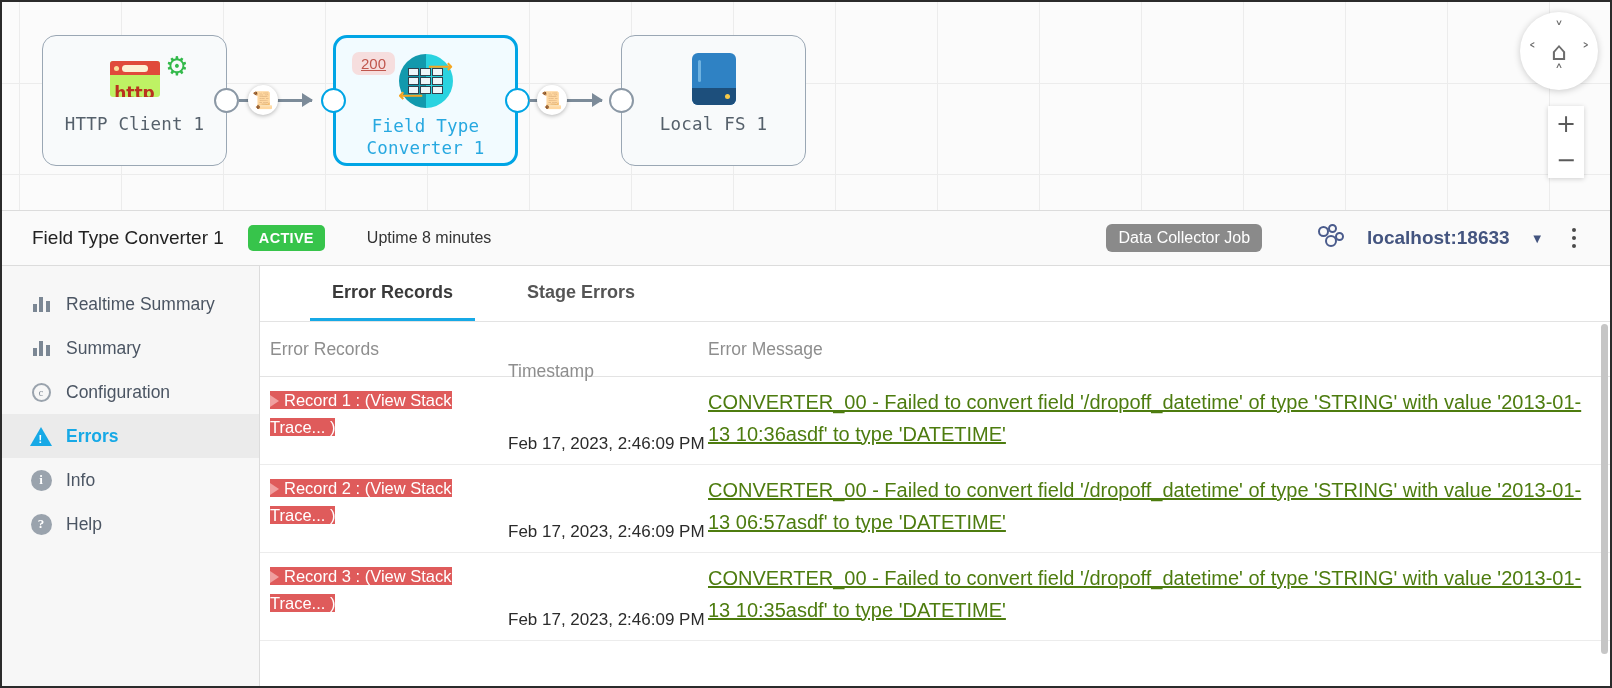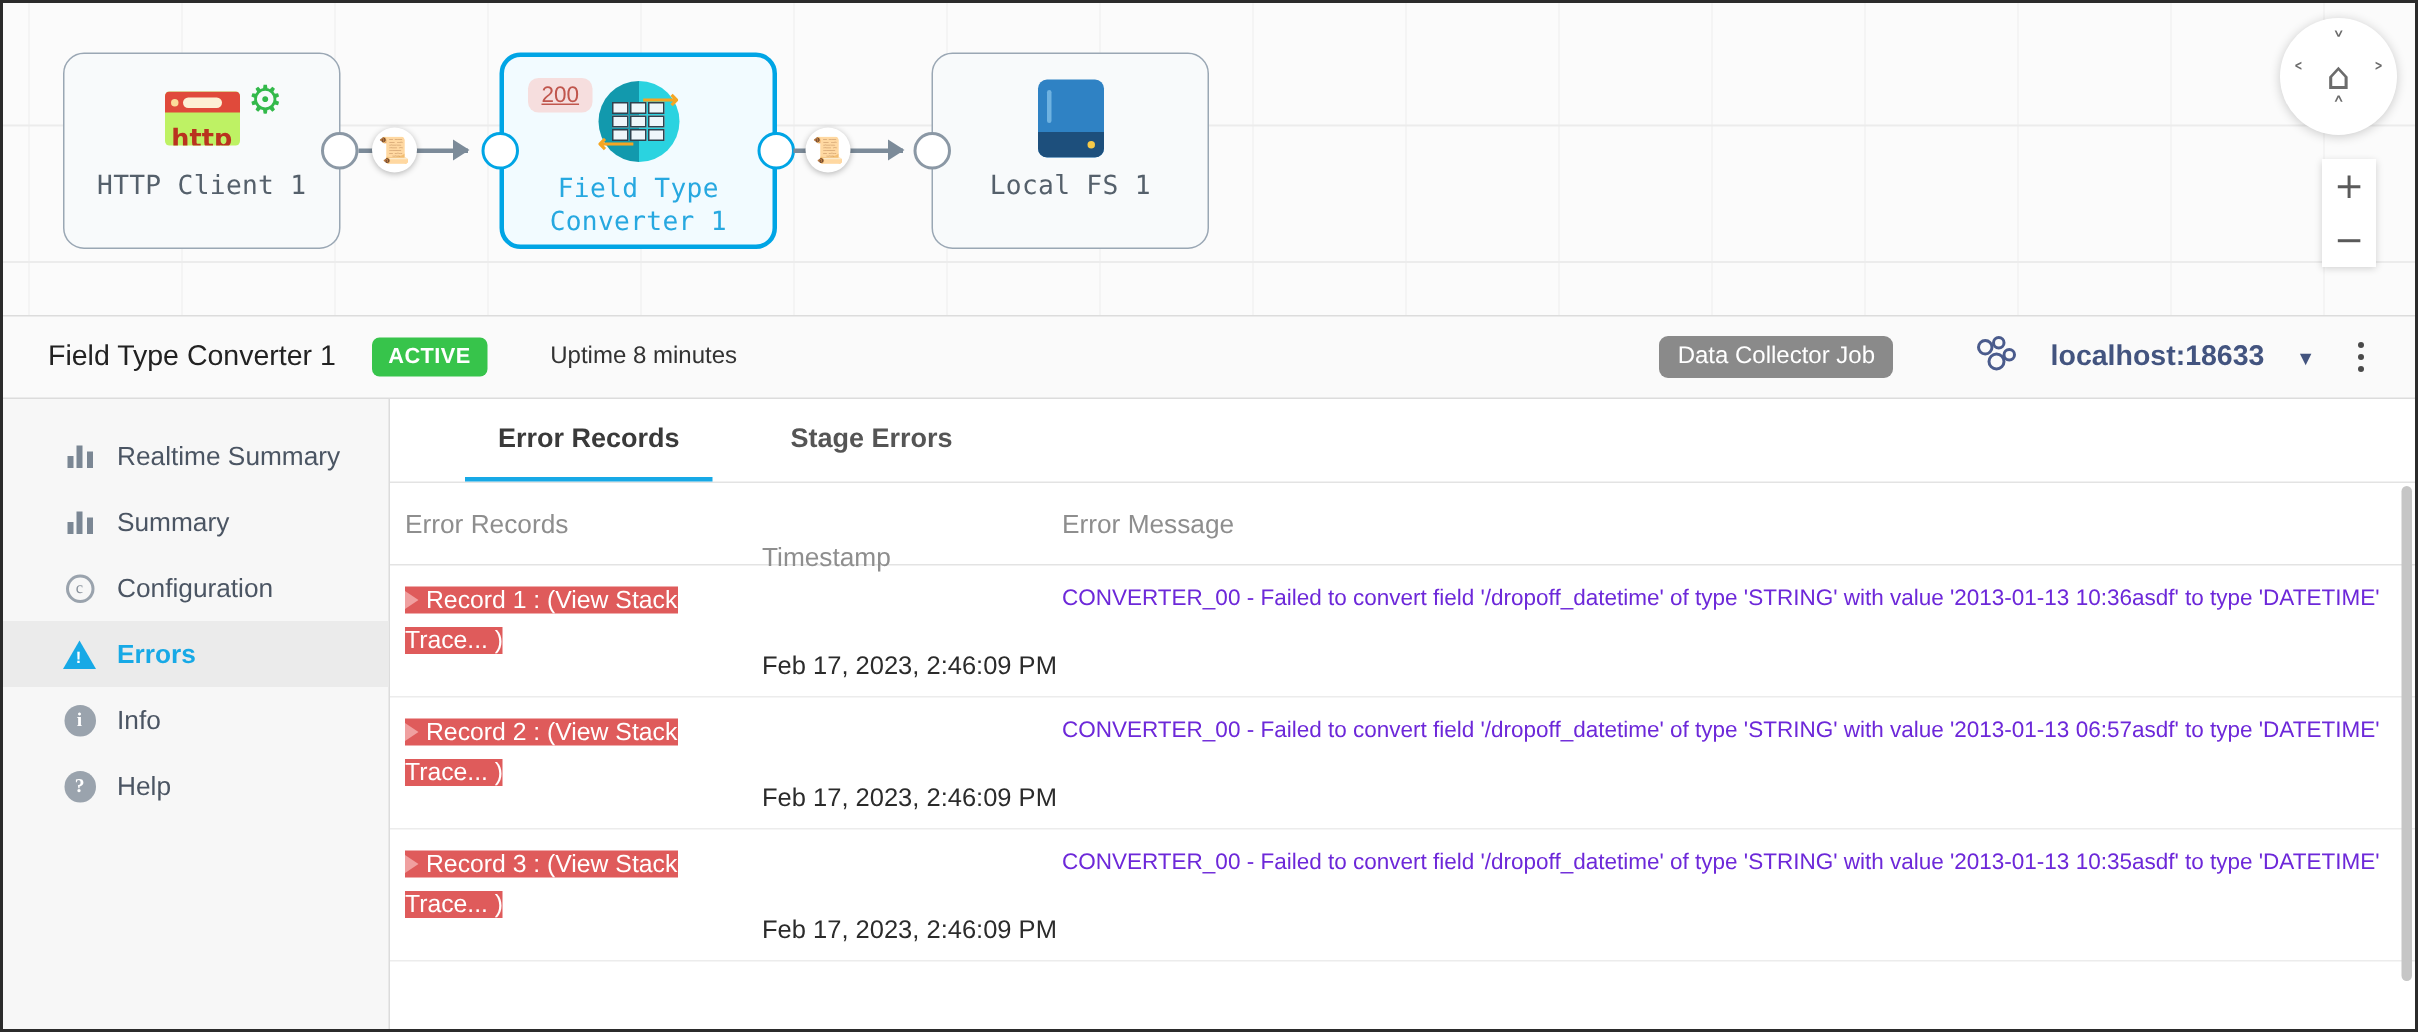--- a/index.html
+++ b/index.html
@@ -163,21 +163,21 @@
 
   
   .body { display: flex; height: 420px; }
 
   .sidebar {
     width: 258px; background: #f7f7f7; border-right: 1px solid #dcdcdc;
     padding-top: 16px; flex-shrink: 0;
   }
   .side-item {
     display: flex; align-items: center; gap: 14px;
-    height: 44px; padding-left: 40px; color: #4b5563; font-size: 17.5px;
+    height: 44px; padding-left: 28px; color: #4b5563; font-size: 17.5px;
     cursor: pointer;
   }
   .side-item.active { background: #ebebeb; color: #17a9e6; font-weight: bold; }
   .side-ico { width: 22px; height: 22px; display: flex; align-items: center; justify-content: center; flex-shrink: 0; }
 
   .bars { display: flex; align-items: flex-end; gap: 2.5px; height: 16px; }
   .bars i { width: 4px; background: #7b8794; display: block; }
 
   .circ {
     width: 19px; height: 19px; border-radius: 50%; border: 2px solid #9aa3ad;
@@ -219,21 +219,21 @@
     box-decoration-break: clone; -webkit-box-decoration-break: clone;
     cursor: pointer;
   }
   .play-tri {
     display: inline-block; width: 0; height: 0;
     border-left: 9px solid #f0a0a0;
     border-top: 6px solid transparent; border-bottom: 6px solid transparent;
     margin-right: 5px; vertical-align: -1px;
   }
   .ts { font-size: 17px; color: #2b2b2b; line-height: 1.55; }
-  .msg { font-size: 15px; color: #6d28d9; line-height: 1.58; }
+  .msg { font-size: 20px; color: #4d7c0f; line-height: 1.58; text-decoration: underline; }
 
   .scrollbar {
     position: absolute; right: 2px; top: 0; bottom: 0; width: 7px; background: transparent;
   }
   .scrollbar i {
     position: absolute; right: 0; top: 58px; width: 7px; height: 330px;
     background: #c6c6c6; border-radius: 4px; display: block;
   }
 </style>
 </head>

